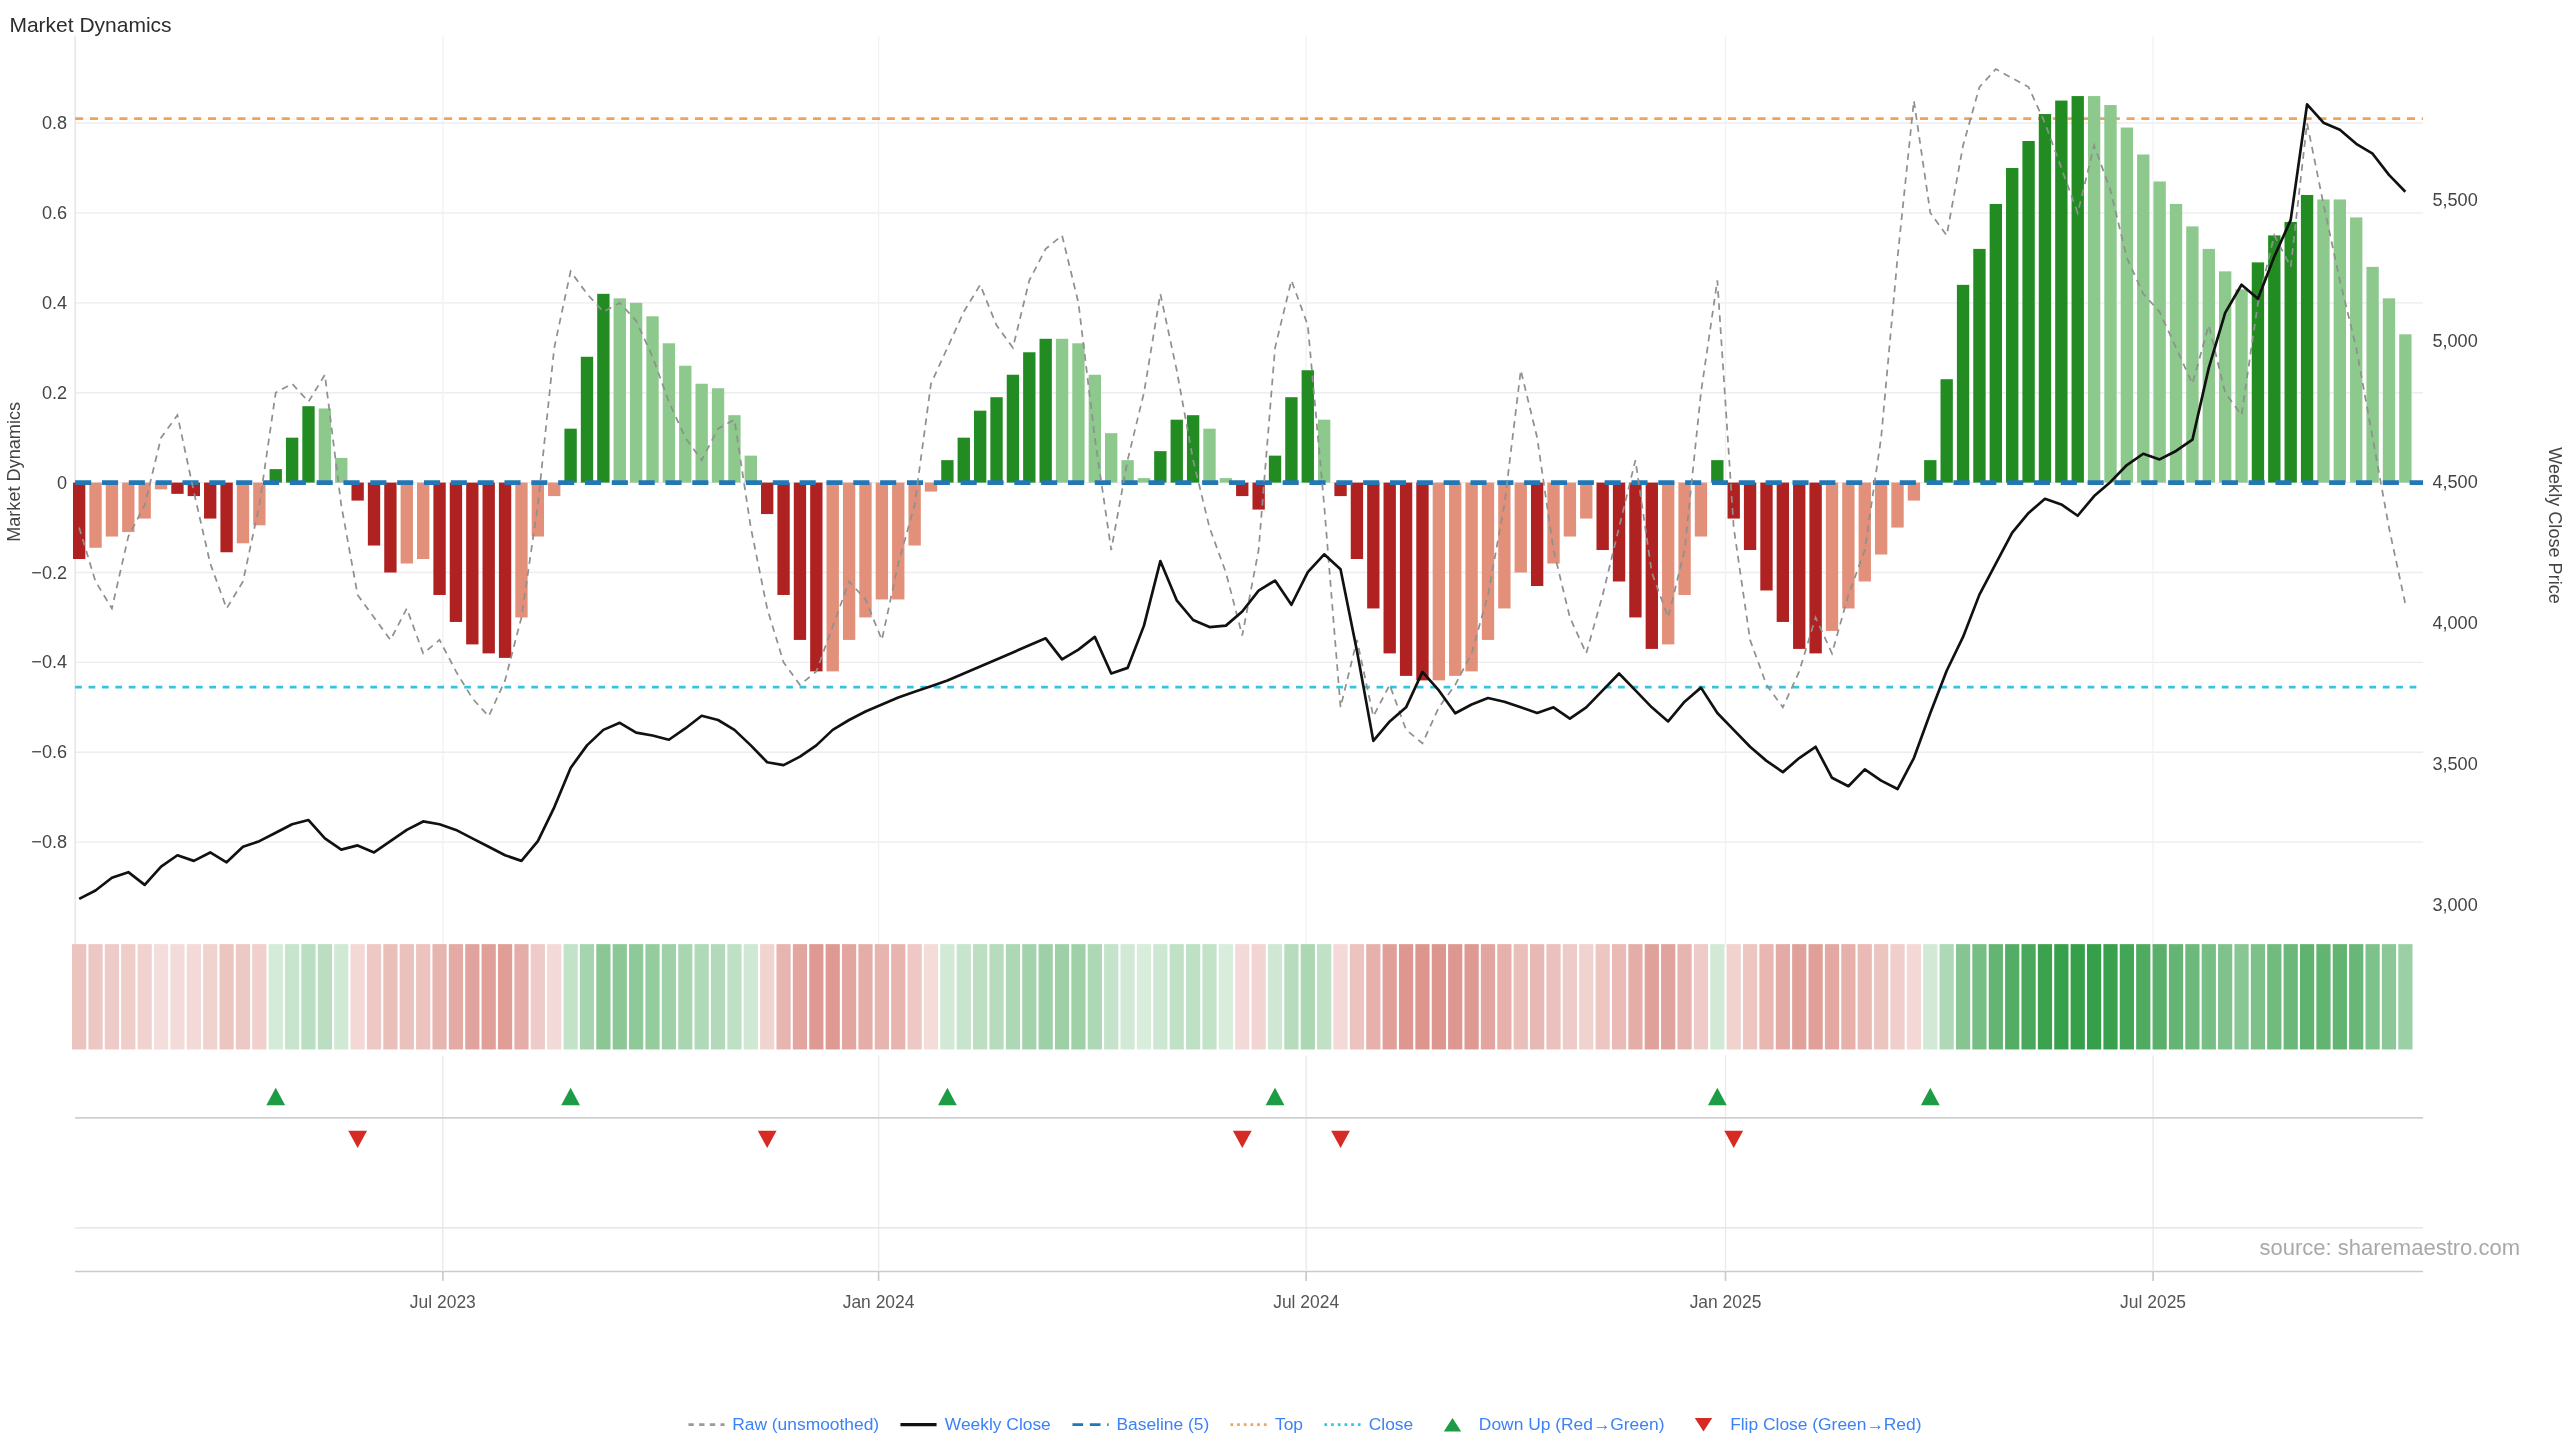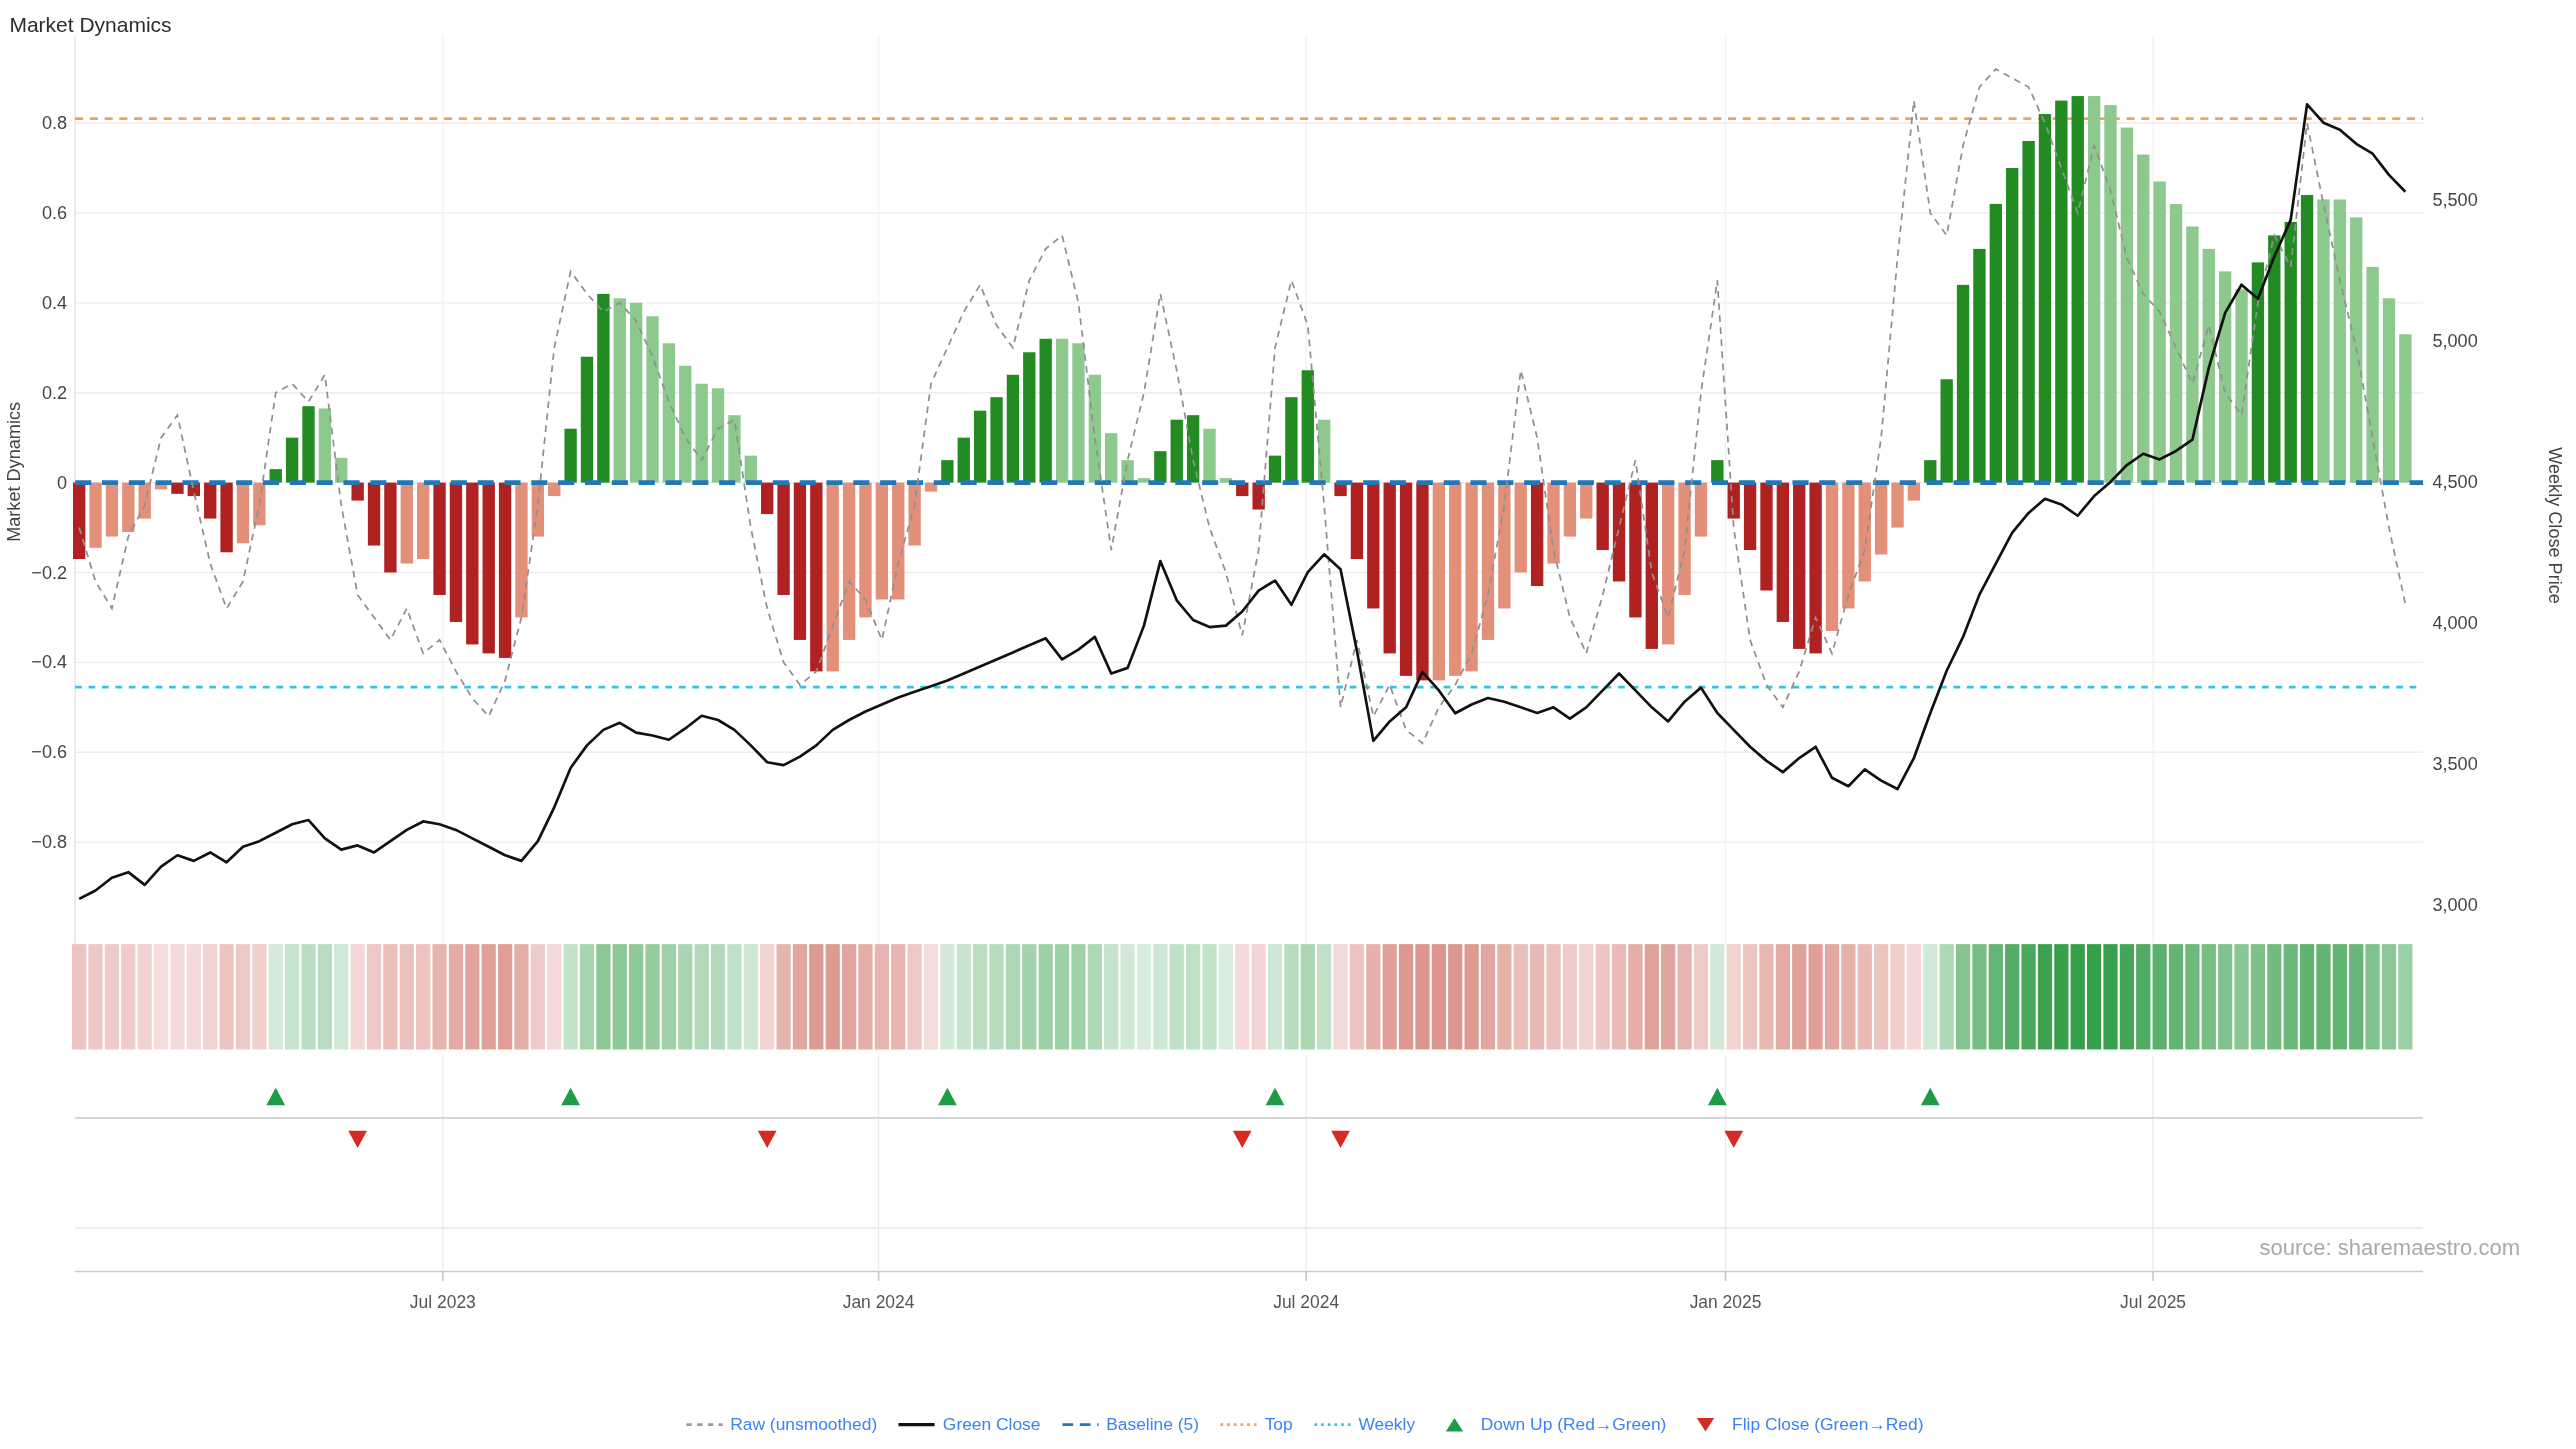--- a/index.html
+++ b/index.html
@@ -392,39 +392,39 @@
       <div class="legend-item">
         <svg width="39" height="17.4" viewBox="0 0 58 26">
           <line x1="2" x2="56" y1="13" y2="13" stroke="#9a9a9a" stroke-width="4" stroke-dasharray="8 8"></line>
         </svg>
         <span>Raw (unsmoothed)</span>
       </div>
       <div class="legend-item">
         <svg width="39" height="17.4" viewBox="0 0 58 26">
           <line x1="2" x2="56" y1="13" y2="13" stroke="#111111" stroke-width="5"></line>
         </svg>
-        <span>Green Close</span>
+        <span>Weekly Close</span>
       </div>
       <div class="legend-item">
         <svg width="39" height="17.4" viewBox="0 0 58 26">
           <line x1="2" x2="56" y1="13" y2="13" stroke="#2277b4" stroke-width="4" stroke-dasharray="16 10"></line>
         </svg>
         <span>Baseline (5)</span>
       </div>
       <div class="legend-item">
         <svg width="39" height="17.4" viewBox="0 0 58 26">
           <line x1="2" x2="56" y1="13" y2="13" stroke="#f0a35c" stroke-width="4" stroke-dasharray="4 6"></line>
         </svg>
         <span>Top</span>
       </div>
       <div class="legend-item">
         <svg width="39" height="17.4" viewBox="0 0 58 26">
           <line x1="2" x2="56" y1="13" y2="13" stroke="#35c4e0" stroke-width="4" stroke-dasharray="4 6"></line>
         </svg>
-        <span>Weekly</span>
+        <span>Close</span>
       </div>
       <div class="legend-item">
         <svg width="39" height="17.4" viewBox="0 0 58 26">
           <path d="M29 3 L16 23 L42 23 Z" fill="#1d9b45"></path>
         </svg>
         <span>Down Up (Red→Green)</span>
       </div>
       <div class="legend-item">
         <svg width="39" height="17.4" viewBox="0 0 58 26">
           <path d="M29 23 L16 3 L42 3 Z" fill="#d62a24"></path>

